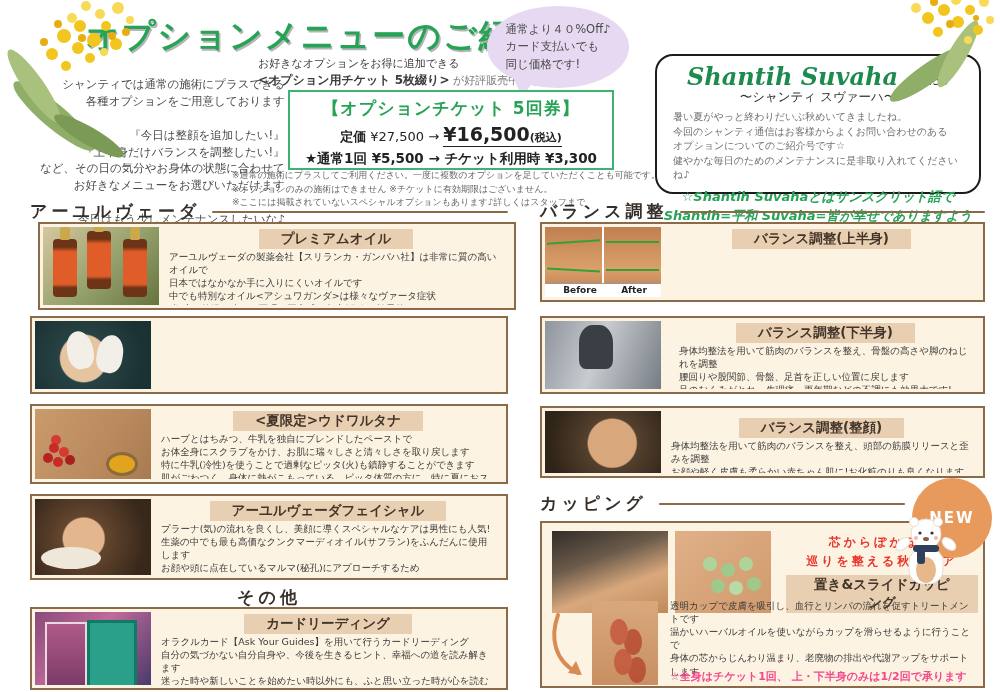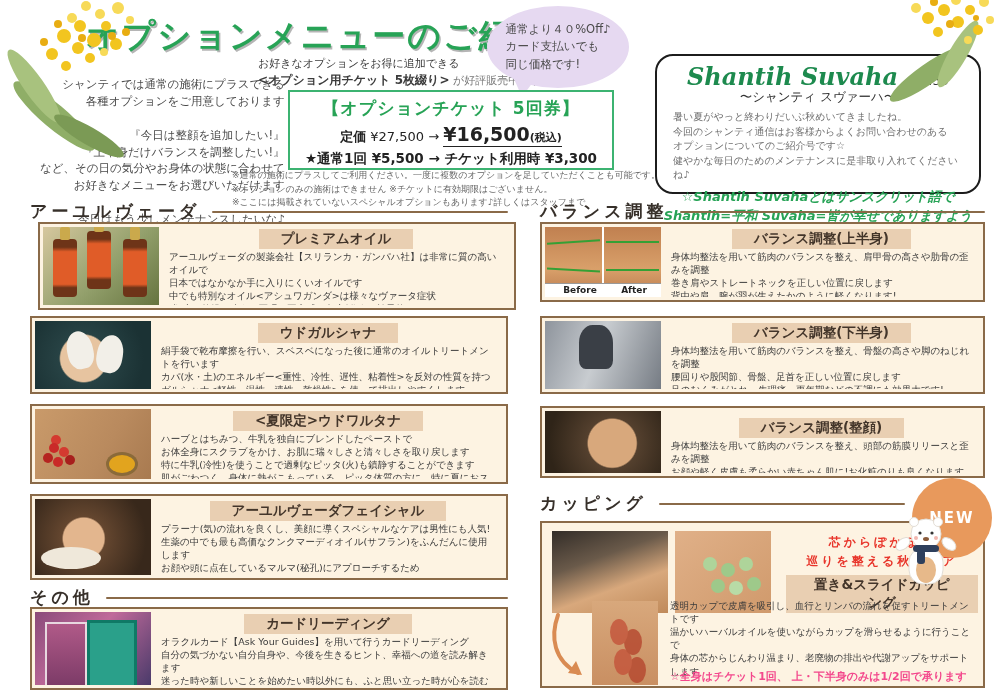--- a/index.html
+++ b/index.html
@@ -249,27 +249,20 @@
 (極度の乾燥、冷え、不眠、不安感、免疫低下)に効果的☆
 【塗るユンケル(池部命名 (笑)】は即効性のやる気とパワーを与えてくれます!</div>
     </div>
   </div>
 
   <div class="panel" style="left:30px;top:316px;width:478px;height:78px;">
     <div class="photo ph-gar">
       <div class="glove g1"></div>
       <div class="glove g2"></div>
     </div>
-    <div class="content">
-      <div class="hd"><span class="label">ウドガルシャナ</span></div>
-      <div class="body-txt pre">絹手袋で乾布摩擦を行い、スベスベになった後に通常のオイルトリートメントを行います
-カパ(水・土)のエネルギー&lt;重性、冷性、遅性、粘着性&gt;を反対の性質を持つ
-ガルシャナ&lt;軽性、温性、速性、乾燥性&gt;を使って排出しやすくします
-身体が重だるい、むくみ、カパ体質の方に、特に春先におススメです!</div>
-    </div>
   </div>
 
   <div class="panel" style="left:30px;top:404px;width:478px;height:80px;">
     <div class="photo ph-udv">
       <div class="petals"></div>
       <div class="bowl"></div>
     </div>
     <div class="content">
       <div class="hd"><span class="label">&lt;夏限定&gt;ウドワルタナ</span></div>
       <div class="body-txt pre">ハーブとはちみつ、牛乳を独自にブレンドしたペーストで
@@ -286,21 +279,21 @@
     <div class="content">
       <div class="hd"><span class="label">アーユルヴェーダフェイシャル</span></div>
       <div class="body-txt pre">プラーナ(気)の流れを良くし、美顔に導くスペシャルなケアは男性にも人気!
 生薬の中でも最も高価なクンクマーディオイル(サフラン)をふんだんに使用します
 お顔や頭に点在しているマルマ(秘孔)にアプローチするため
 美肌のためだけではなく、過剰なピッタ(火)でイライラした気持ち、焦燥感や
 こだわりなどを手放す心のケアにも効果的です!</div>
     </div>
   </div>
 
-  <div class="sec" style="left:30px;top:586px;width:478px;">
+  <div class="sec" style="left:30px;top:586px;width:478px;flex-direction:column;">
     <span>その他</span>
       <div class="rule"></div>
   </div>
 
   <div class="panel" style="left:30px;top:607px;width:478px;height:83px;">
     <div class="photo ph-card">
       <div class="card-w"></div>
       <div class="card-t"></div>
     </div>
     <div class="content">
@@ -327,27 +320,24 @@
         <div class="gl" style="top:14px;"></div>
         <div class="gl" style="top:42px;"></div>
       </div>
       <div class="ba-strip">
         <span>Before</span>
         <span>After</span>
       </div>
     </div>
     <div class="content">
       <div class="hd"><span class="label">バランス調整(上半身)</span></div>
-      <div class="body-txt pre">身体均整法を用いて筋肉のバランスを整え、肩甲骨の高さや肋骨の歪みを調整
-巻き肩やストレートネックを正しい位置に戻します
-背中や肩、腕が羽が生えたかのように軽くなります!</div>
-    </div>
-  </div>
-
-  <div class="panel" style="left:540px;top:316px;width:445px;height:78px;">
+    </div>
+  </div>
+
+  <div class="panel" style="left:540px;top:316px;width:445px;height:78px;gap:8px;">
     <div class="photo ph-bal2">
       <div class="figure"></div>
     </div>
     <div class="content">
       <div class="hd"><span class="label">バランス調整(下半身)</span></div>
       <div class="body-txt pre">身体均整法を用いて筋肉のバランスを整え、骨盤の高さや脚のねじれを調整
 腰回りや股関節、骨盤、足首を正しい位置に戻します
 足のむくみがとれ、生理痛、更年期などの不調にも効果大です!</div>
     </div>
   </div>

